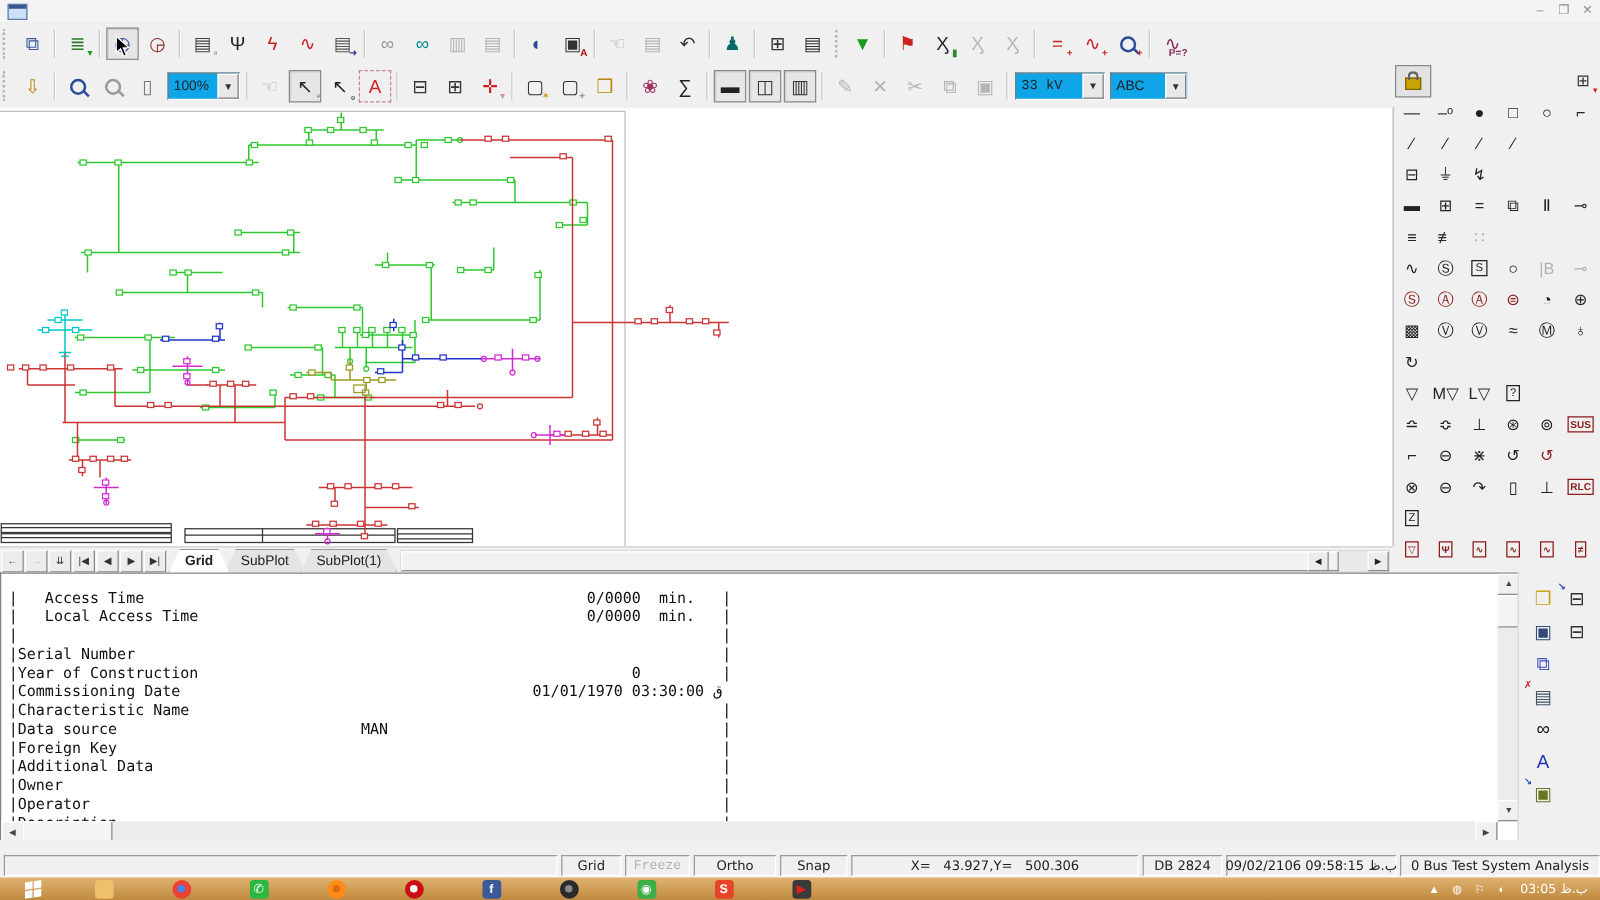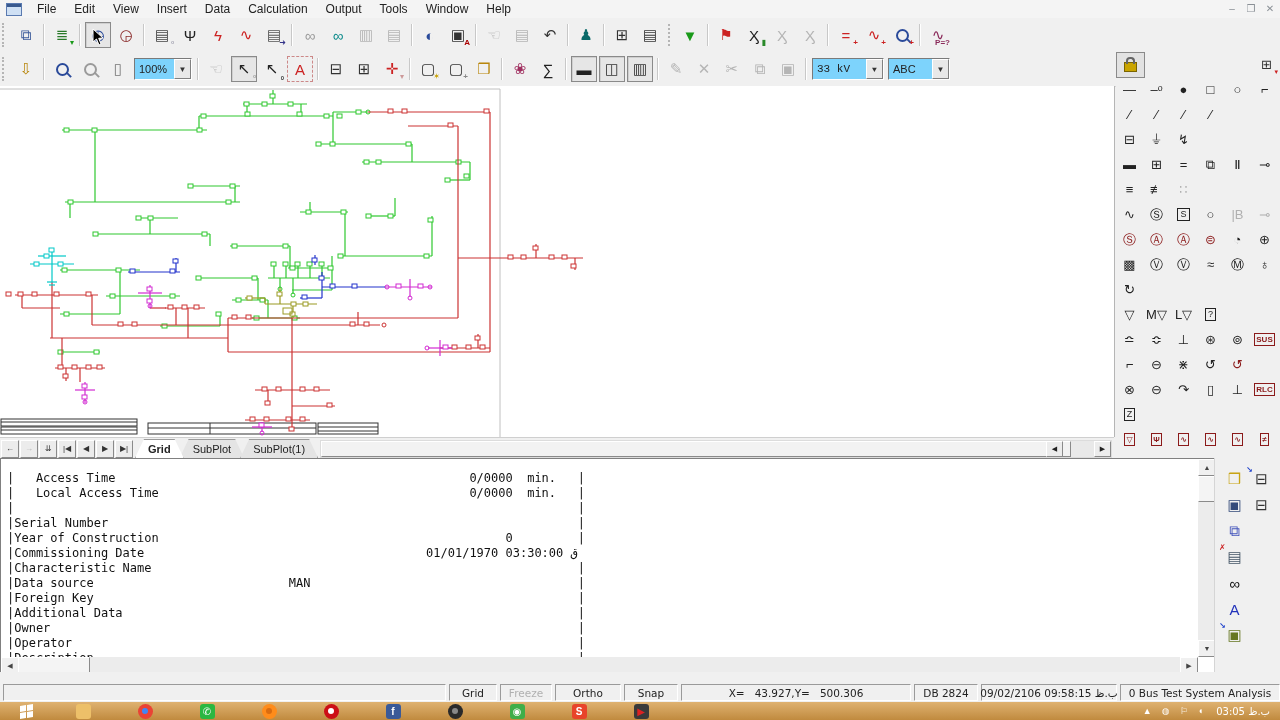--- a/index.html
+++ b/index.html
@@ -21,21 +21,21 @@
   .tsep{width:1px;height:22px;background:#c8c8c8;border-right:1px solid #fff;margin:0 3px;}
   .dotsep{width:2px;height:22px;border-left:2px dotted #b5b5b5;margin:0 4px;}
   .tbtn{width:24px;height:24px;margin:0 1px;display:flex;align-items:center;justify-content:center;
         position:relative;font-size:15px;border:1px solid transparent;}
   .tbtn.pressed{border:1px solid #8a8a8a;background:#e6e6e6;box-shadow:inset 1px 1px 0 #cfcfcf;}
   .tbtn.dashed{border:1px dashed #c88;}
   .tbtn .badge{position:absolute;right:0;bottom:0;font-size:8px;line-height:8px;font-weight:bold;}
   .icon-mag{width:9px;height:9px;border:2px solid currentColor;border-radius:50%;position:relative;}
   .icon-mag::after{content:"";position:absolute;width:6px;height:2px;background:currentColor;
                    transform:rotate(45deg);right:-5px;bottom:-2px;}
-  .combo{height:20px;background:#7dd3fc;border:1px solid;border-color:#7a7a7a #fff #fff #7a7a7a;
+  .combo{height:20px;background:#0ea5e9;border:1px solid;border-color:#7a7a7a #fff #fff #7a7a7a;
          display:flex;align-items:center;margin:0 2px;font-size:11px;}
   .combo .val{flex:1;padding:0 4px;white-space:nowrap;overflow:hidden;}
   .combo .drop{width:15px;height:18px;background:#e8e8e8;border:1px solid;border-color:#fff #808080 #808080 #fff;
                font-size:8px;display:flex;align-items:center;justify-content:center;color:#333;}
   
   #canvas{position:absolute;left:0;top:86px;width:1114px;height:351px;background:#fff;border-right:1px solid #b5b5b5;}
   #cursor{position:absolute;left:92px;top:28px;z-index:50;}
   
   #palette{position:absolute;left:1116px;top:52px;width:164px;height:408px;background:#f0f0f0;}
   .prow{display:flex;height:25px;align-items:center;}
@@ -110,32 +110,20 @@
   #tray .tico{margin:0 5px;font-size:9px;color:#fff;}
   #clock{margin:0 10px 0 8px;font-size:10px;color:#fff;font-family:"DejaVu Sans",sans-serif;}
 </style>
 </head>
 <body>
 
 <div id="app">
 
   <div id="menubar">
     <span class="appicon"></span>
-    <span id="menu-items" style="display: flex;">
-        <span class="menu-item">File</span>
-        <span class="menu-item">Edit</span>
-        <span class="menu-item">View</span>
-        <span class="menu-item">Insert</span>
-        <span class="menu-item">Data</span>
-        <span class="menu-item">Calculation</span>
-        <span class="menu-item">Output</span>
-        <span class="menu-item">Tools</span>
-        <span class="menu-item">Window</span>
-        <span class="menu-item">Help</span>
-      </span>
     <span id="wincontrols">
       <span class="winbtn">–</span>
       <span class="winbtn">❐</span>
       <span class="winbtn">✕</span>
     </span>
   </div>
 
   <div id="toolbar1" class="toolbar">
       <span class="grip"></span>
       <div class="tbtn">
@@ -980,21 +968,21 @@
         </div>
         <div class="sbtn2"></div>
       </div>
     </div>
 
 
   <div id="statusgap"></div>
   <div id="statusbar">
       <div class="spanel" style="flex: 1 1 0%;"></div>
       <div class="spanel" style="width: 40px;">Grid</div>
-      <div class="spanel gray" style="width: 44px;">Freeze</div>
+      <div class="spanel gray" style="width: 44px; font-family: Liberation Mono, monospace;">Freeze</div>
       <div class="spanel" style="width: 58px;">Ortho</div>
       <div class="spanel" style="width: 46px;">Snap</div>
       <div class="spanel" style="width: 222px;">X=   43.927,Y=   500.306</div>
       <div class="spanel" style="width: 56px;">DB 2824</div>
       <div class="spanel" style="width: 128px;">09/02/2106 09:58:15 ب.ظ</div>
       <div class="spanel" style="width: 152px;">0 Bus Test System Analysis</div>
     </div>
 
   <div id="taskbar">
     <div id="startbtn">

